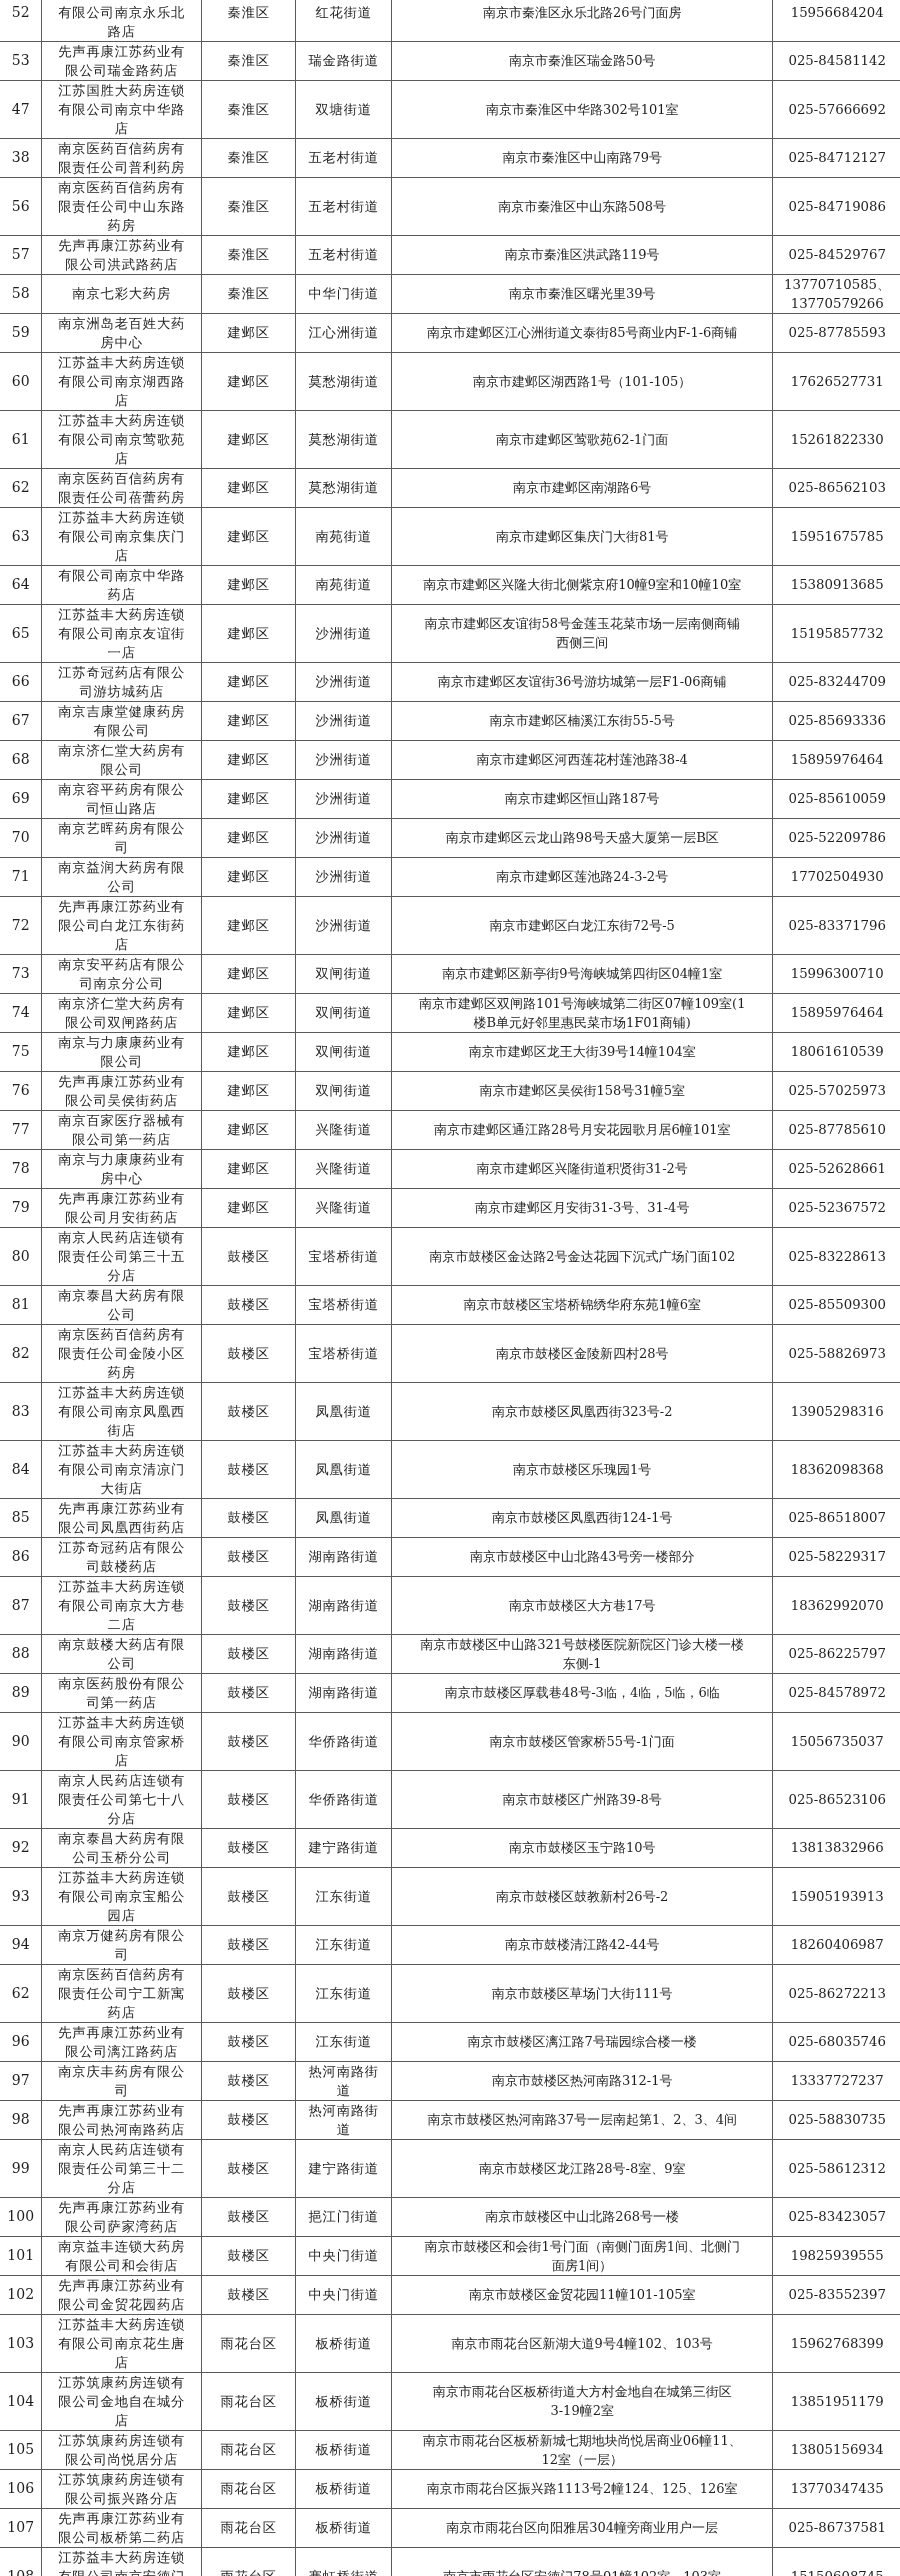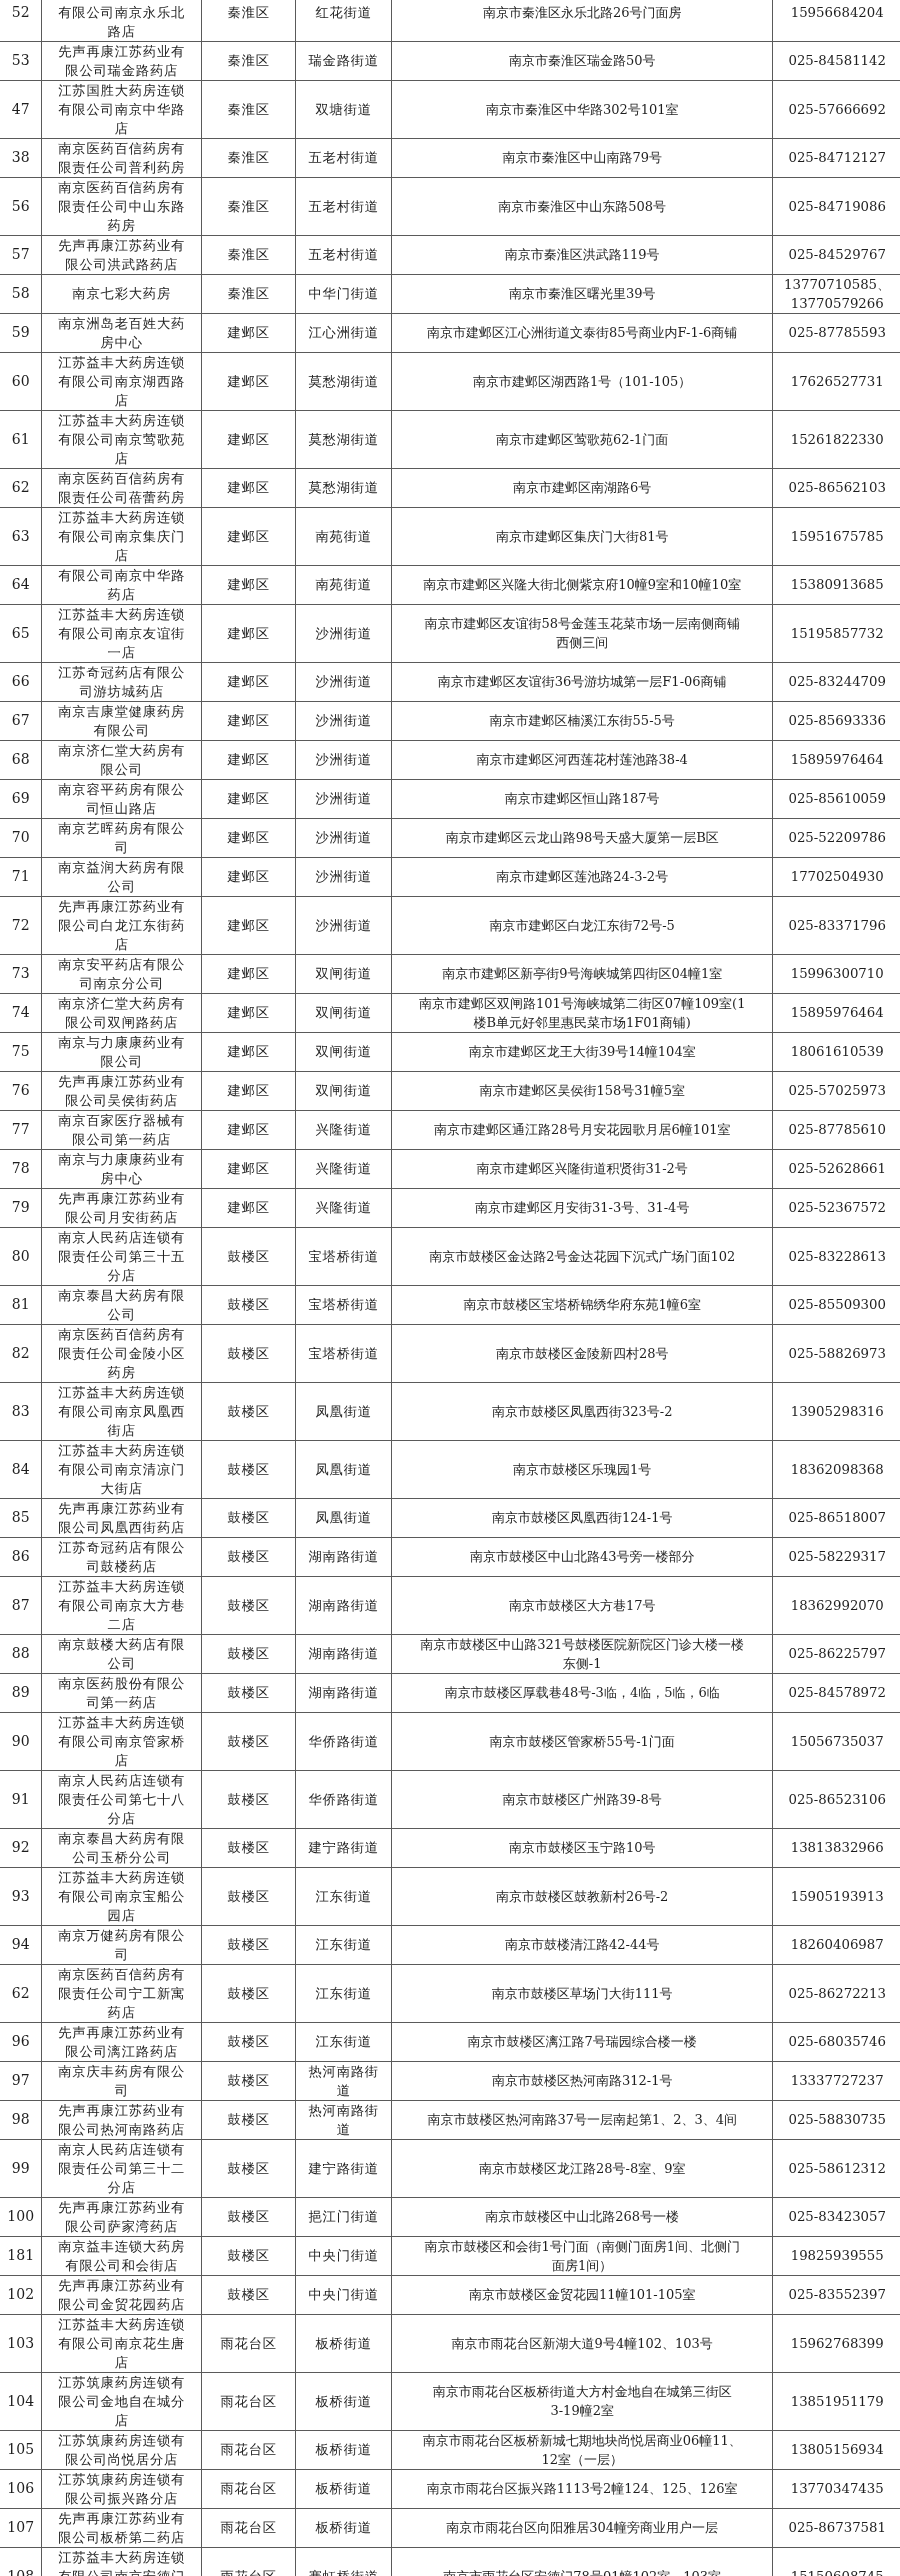--- a/index.html
+++ b/index.html
@@ -484,21 +484,21 @@
         <tr class="l2" style="">
         <td class="c-no">100</td>
         <td class="c-name">先声再康江苏药业有
 限公司萨家湾药店</td>
         <td class="c-dist">鼓楼区</td>
         <td class="c-street">挹江门街道</td>
         <td class="c-addr">南京市鼓楼区中山北路268号一楼</td>
         <td class="c-phone">025-83423057</td>
       </tr>
         <tr class="l2" style="">
-        <td class="c-no">181</td>
+        <td class="c-no">101</td>
         <td class="c-name">南京益丰连锁大药房
 有限公司和会街店</td>
         <td class="c-dist">鼓楼区</td>
         <td class="c-street">中央门街道</td>
         <td class="c-addr">南京市鼓楼区和会街1号门面（南侧门面房1间、北侧门
 面房1间）</td>
         <td class="c-phone">19825939555</td>
       </tr>
         <tr class="l2" style="">
         <td class="c-no">102</td>

